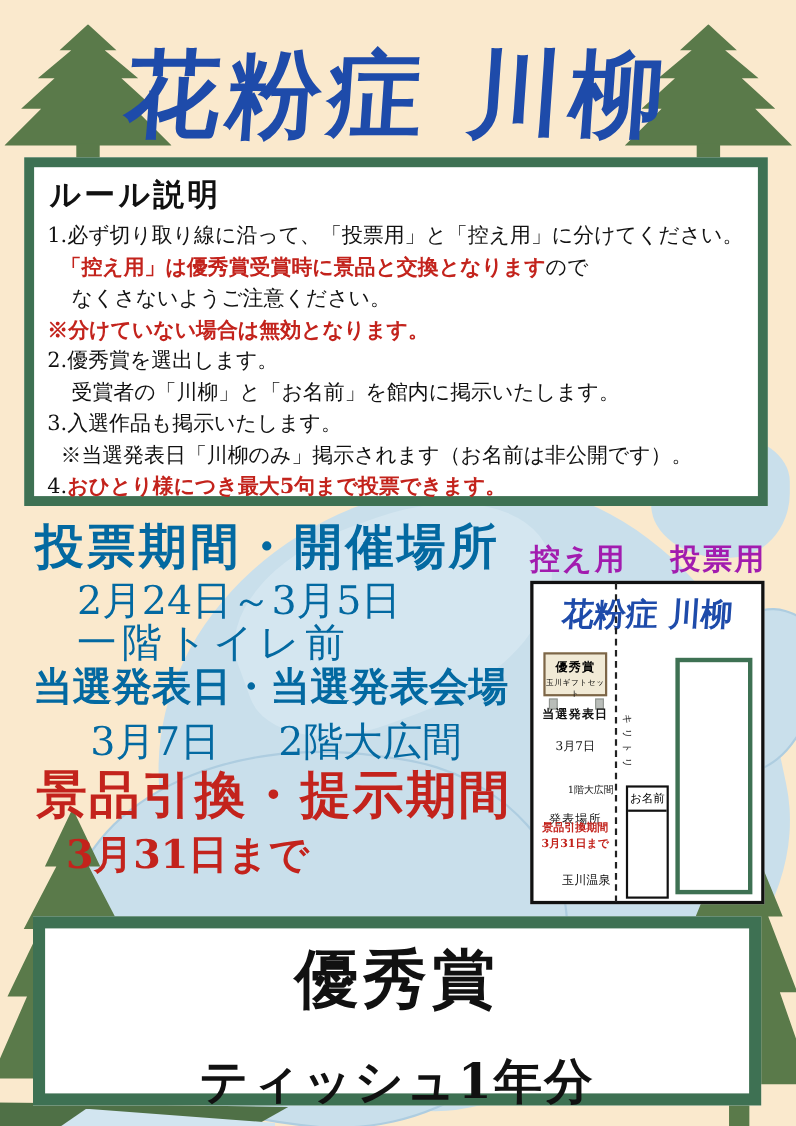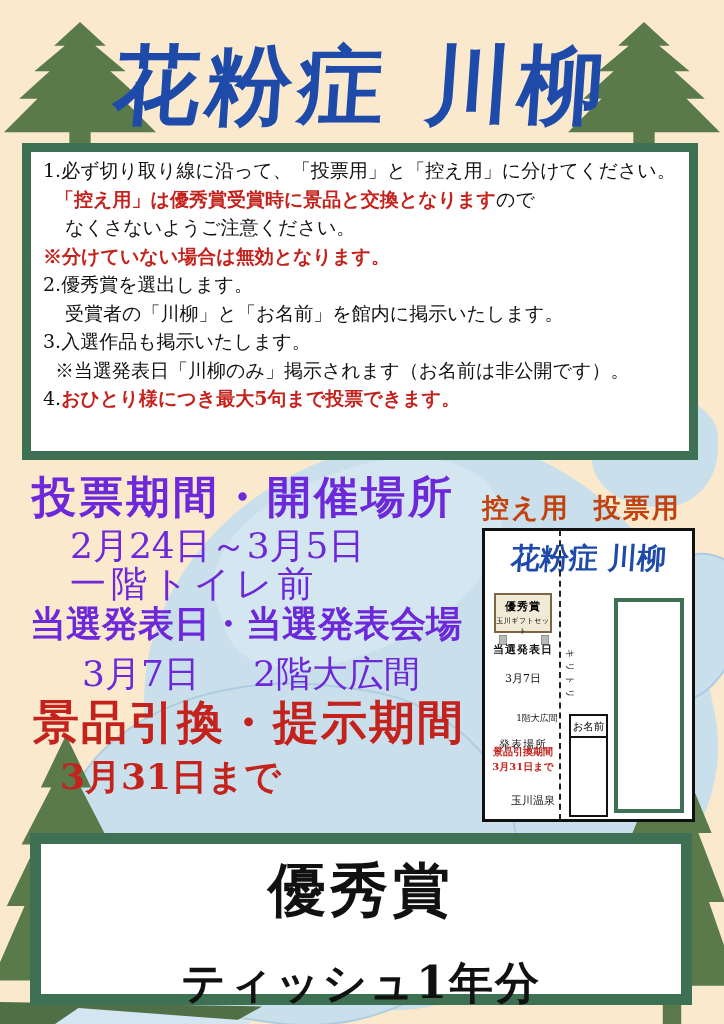--- a/index.html
+++ b/index.html
@@ -38,32 +38,32 @@
     box-sizing:border-box;border:9px solid #3e7153;background:#fff;
     padding:4px 12px 0 12px;color:#111;
   }
   .rules .heading{font-size:28px;font-weight:bold;letter-spacing:3px;margin:2px 0 4px 2px;}
   .rules .line{font-size:19px;line-height:28.5px;white-space:nowrap;letter-spacing:0px;}
   .rules .ind1{padding-left:12px;}
   .rules .ind2{padding-left:22px;}
   .red{color:#c3231c;}
   .bold{font-weight:bold;}
   
-  .info-line{position:absolute;z-index:2;color:#6d28d9;white-space:nowrap;}
+  .info-line{position:absolute;z-index:2;color:#0369a1;white-space:nowrap;}
   .info-h1{left:32px;top:468px;font-size:44px;font-weight:bold;letter-spacing:3px;}
   .info-period{left:70px;top:522px;font-size:36px;}
   .info-place{left:70px;top:560px;font-size:36px;letter-spacing:5px;}
   .info-h2{left:30px;top:600px;font-size:36px;font-weight:bold;letter-spacing:0px;}
   .info-adate{left:82px;top:650px;font-size:36px;}
   .info-aplace{left:253px;top:650px;font-size:36px;}
   .info-h3{left:33px;top:692px;font-size:46px;font-weight:bold;letter-spacing:2px;color:#c3231c;}
   .info-until{left:60px;top:753px;font-size:36px;color:#c3231c;font-weight:bold;}
   
-  .ticket-labels{position:absolute;left:482px;top:490px;z-index:2;display:flex;gap:24px;
-    font-size:27px;font-weight:bold;letter-spacing:2px;color:#c2410c;white-space:nowrap;}
+  .ticket-labels{position:absolute;left:482px;top:490px;z-index:2;display:flex;gap:40px;
+    font-size:27px;font-weight:bold;letter-spacing:2px;color:#a21caf;white-space:nowrap;}
   .card{
     position:absolute;left:482px;top:528px;width:213px;height:294px;z-index:2;
     box-sizing:border-box;border:3px solid #111;background:#fff;
   }
   .card-title{position:absolute;left:0;top:8px;width:100%;text-align:center;
     color:#1e4baa;font-size:29px;font-weight:bold;letter-spacing:0px;transform:skewX(-4deg);white-space:nowrap;}
   .cutline{position:absolute;left:74px;top:-1px;bottom:-1px;border-left:2px dashed #222;}
   .cutline-label{position:absolute;left:78px;top:118px;font-size:9px;color:#222;
     writing-mode:vertical-rl;text-orientation:sideways;letter-spacing:4px;}
   .plaque{position:absolute;left:9px;top:62px;width:58px;height:40px;box-sizing:border-box;
@@ -130,20 +130,21 @@
       <polygon fill="#5a7a4a" points="50,0 67,24 60,24 80,50 70,50 90,78 78,78 100,112 0,112 22,78 10,78 30,50 20,50 40,24 33,24"></polygon>
       <rect fill="#5a7a4a" x="43" y="110" width="14" height="20"></rect>
     </svg>
   </div>
   <div class="ground"></div>
   <div class="water-wedge"></div>
 
   <div class="title">花粉症 川柳</div>
 
   <div class="rules">
+    <div class="heading">ルール説明</div>
     <div class="line"><span>1.必ず切り取り線に沿って、「投票用」と「控え用」に分けてください。</span></div>
     <div class="line ind1"><span class="red bold">「控え用」は優秀賞受賞時に景品と交換となります</span><span>ので</span></div>
     <div class="line ind2"><span>なくさないようご注意ください。</span></div>
     <div class="line"><span class="red bold">※分けていない場合は無効となります。</span></div>
     <div class="line"><span>2.優秀賞を選出します。</span></div>
     <div class="line ind2"><span>受賞者の「川柳」と「お名前」を館内に掲示いたします。</span></div>
     <div class="line"><span>3.入選作品も掲示いたします。</span></div>
     <div class="line ind1"><span>※当選発表日「川柳のみ」掲示されます（お名前は非公開です）。</span></div>
     <div class="line"><span>4.</span><span class="red bold">おひとり様につき最大5句まで投票できます。</span></div>
   </div>

